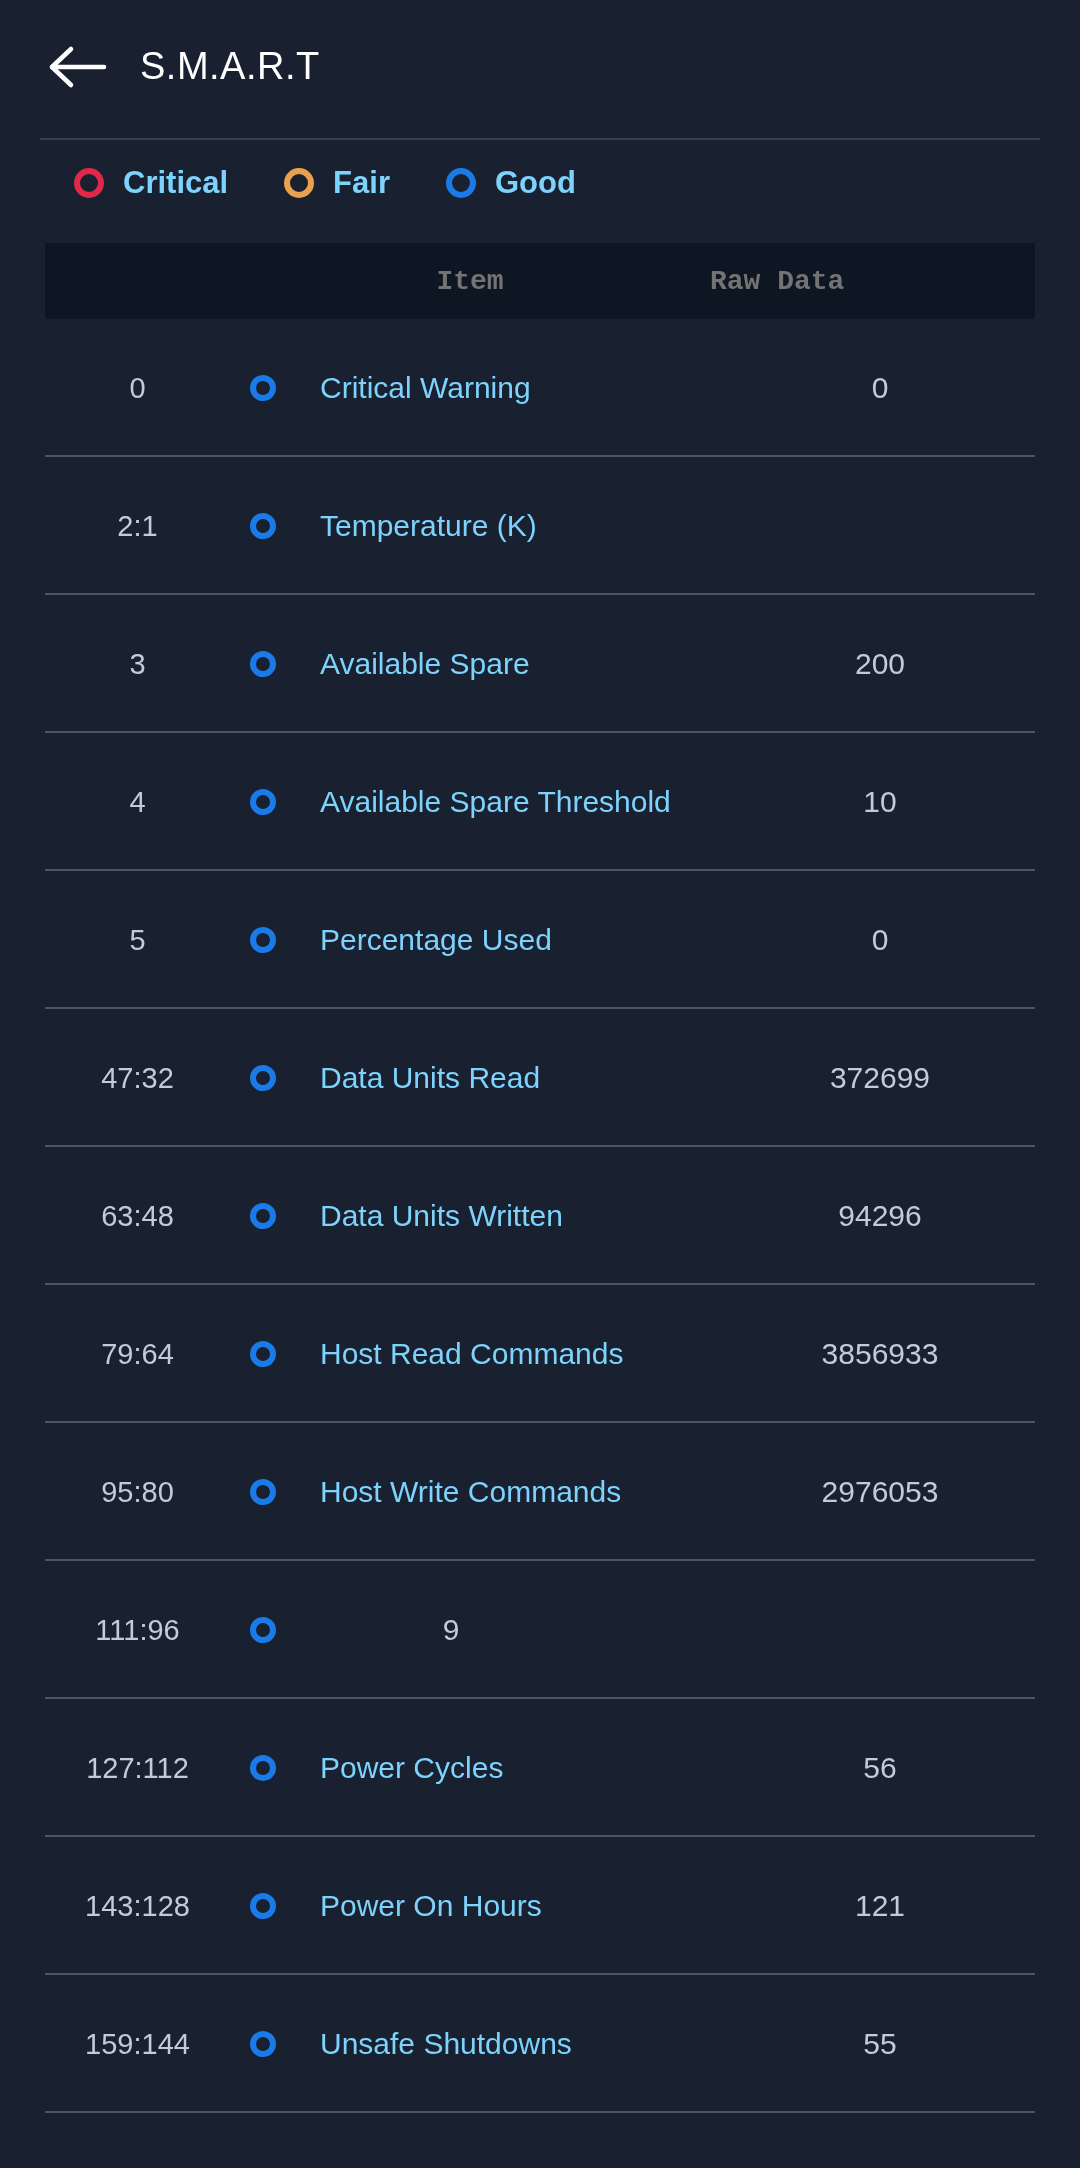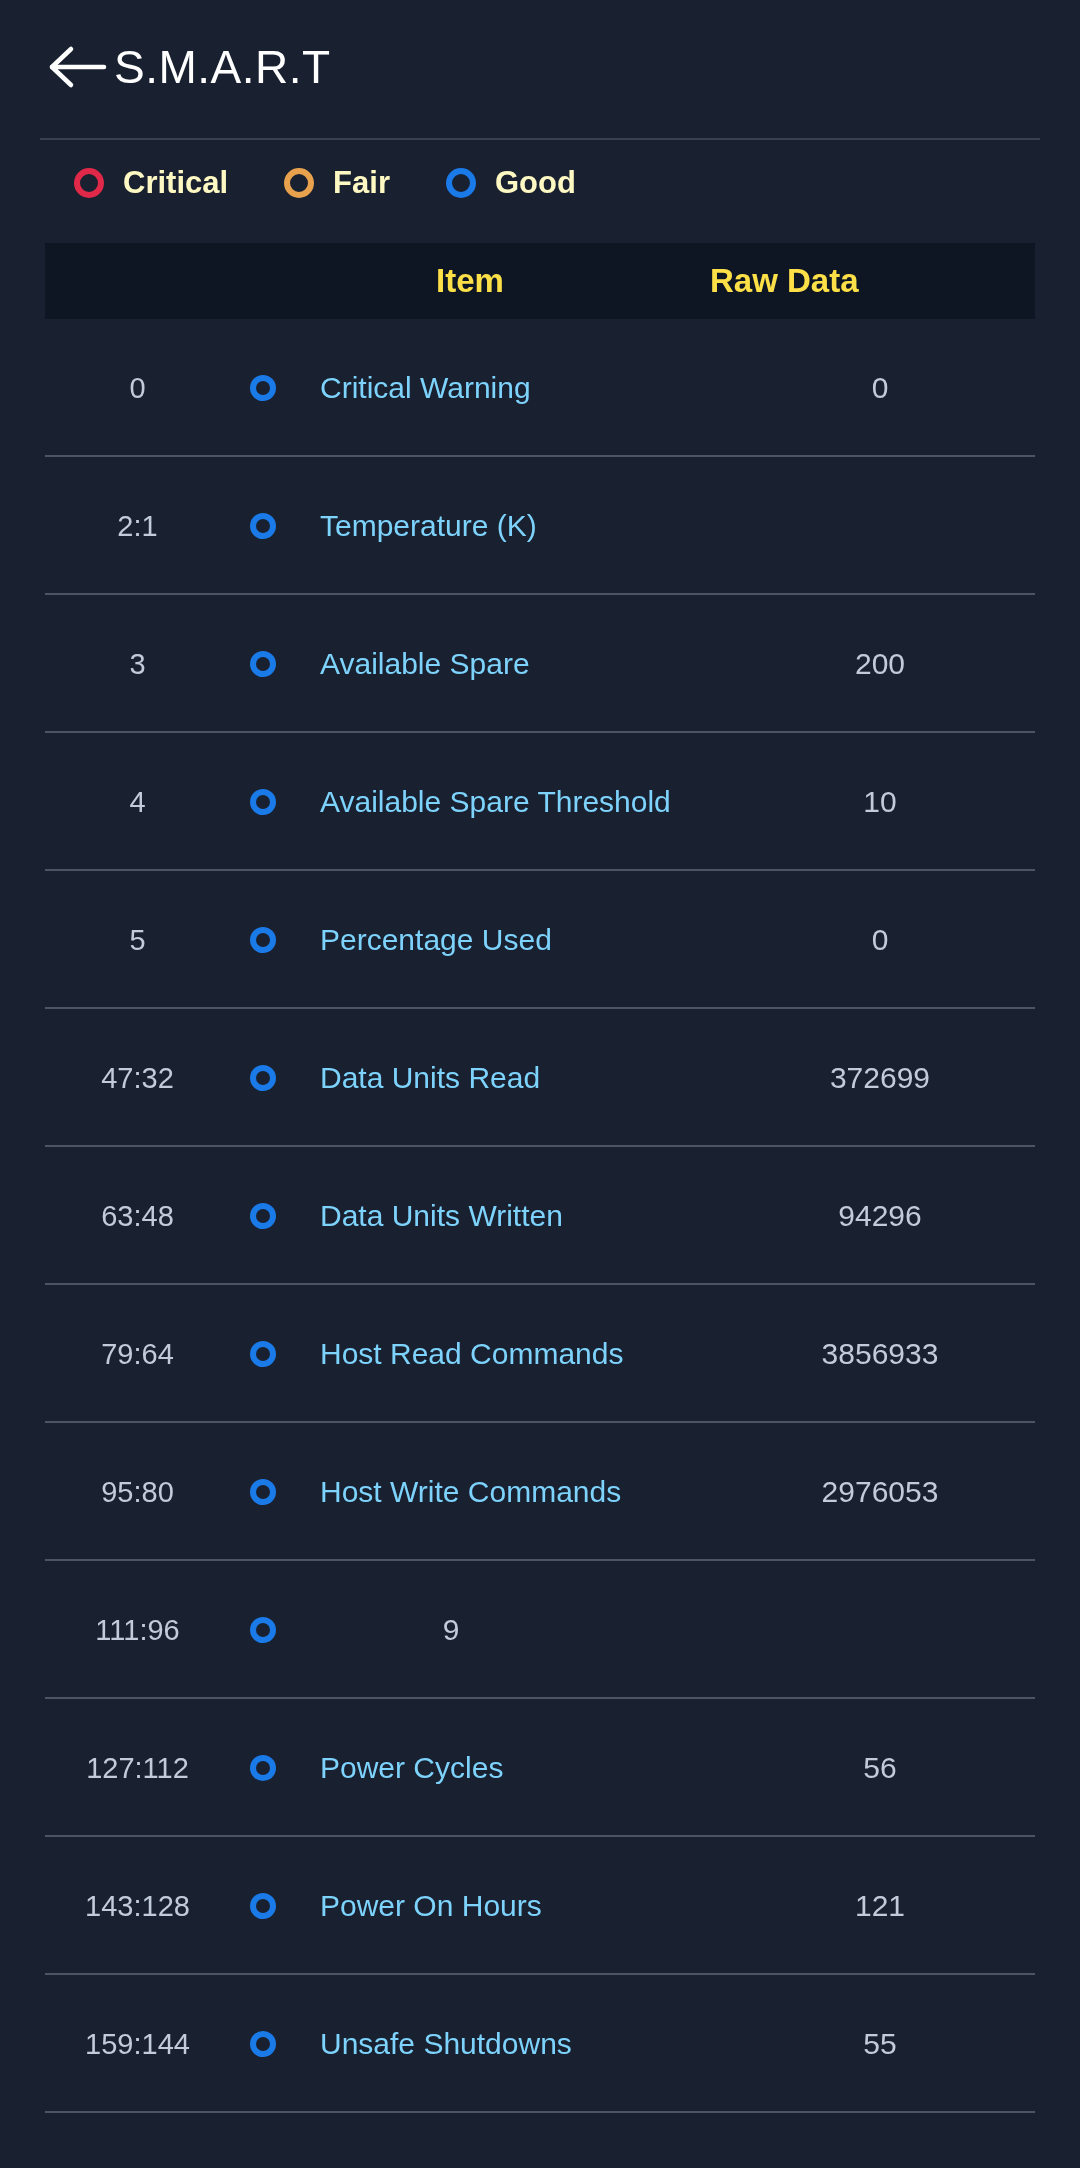--- a/index.html
+++ b/index.html
@@ -31,22 +31,23 @@
     width: 72px;
     height: 72px;
     display: flex;
     align-items: center;
     justify-content: center;
     flex: 0 0 auto;
     cursor: pointer;
   }
   .back-btn svg { display: block; }
   .appbar-title {
+    margin-left: 26px;
     color: #ffffff;
-    font-size: 46px;
+    font-size: 38px;
     font-weight: 400;
     letter-spacing: 0.5px;
     white-space: nowrap;
   }
 
   .divider-top {
     position: absolute;
     top: 138px;
     left: 40px;
     right: 40px;
@@ -72,44 +73,45 @@
     flex: 0 0 auto;
   }
   .legend .ring {
     width: 30px;
     height: 30px;
     border-width: 6px;
     border-style: solid;
   }
   .legend-label {
     margin-left: 19px;
-    color: #fef9c3;
+    color: #7dd3fc;
     font-size: 31px;
     font-weight: 700;
     white-space: nowrap;
   }
 
   
   .table {
     margin: 12px 45px 0 45px;
     width: 990px;
   }
   .thead {
     background: #0e1623;
     height: 76px;
     display: flex;
     align-items: center;
   }
   .th-id      { width: 185px; }
   .th-item    { width: 480px; text-align: center; }
   .th-raw     { flex: 1; text-align: left; }
   .th {
-    color: #fde047;
-    font-size: 33px;
+    color: #737373;
+    font-size: 28px;
     font-weight: 700;
+    font-family: Liberation Mono, monospace;
   }
 
   .row {
     display: flex;
     align-items: center;
     min-height: 138px;
     position: relative;
   }
   .row + .row::before,
   .row-sep::after {

